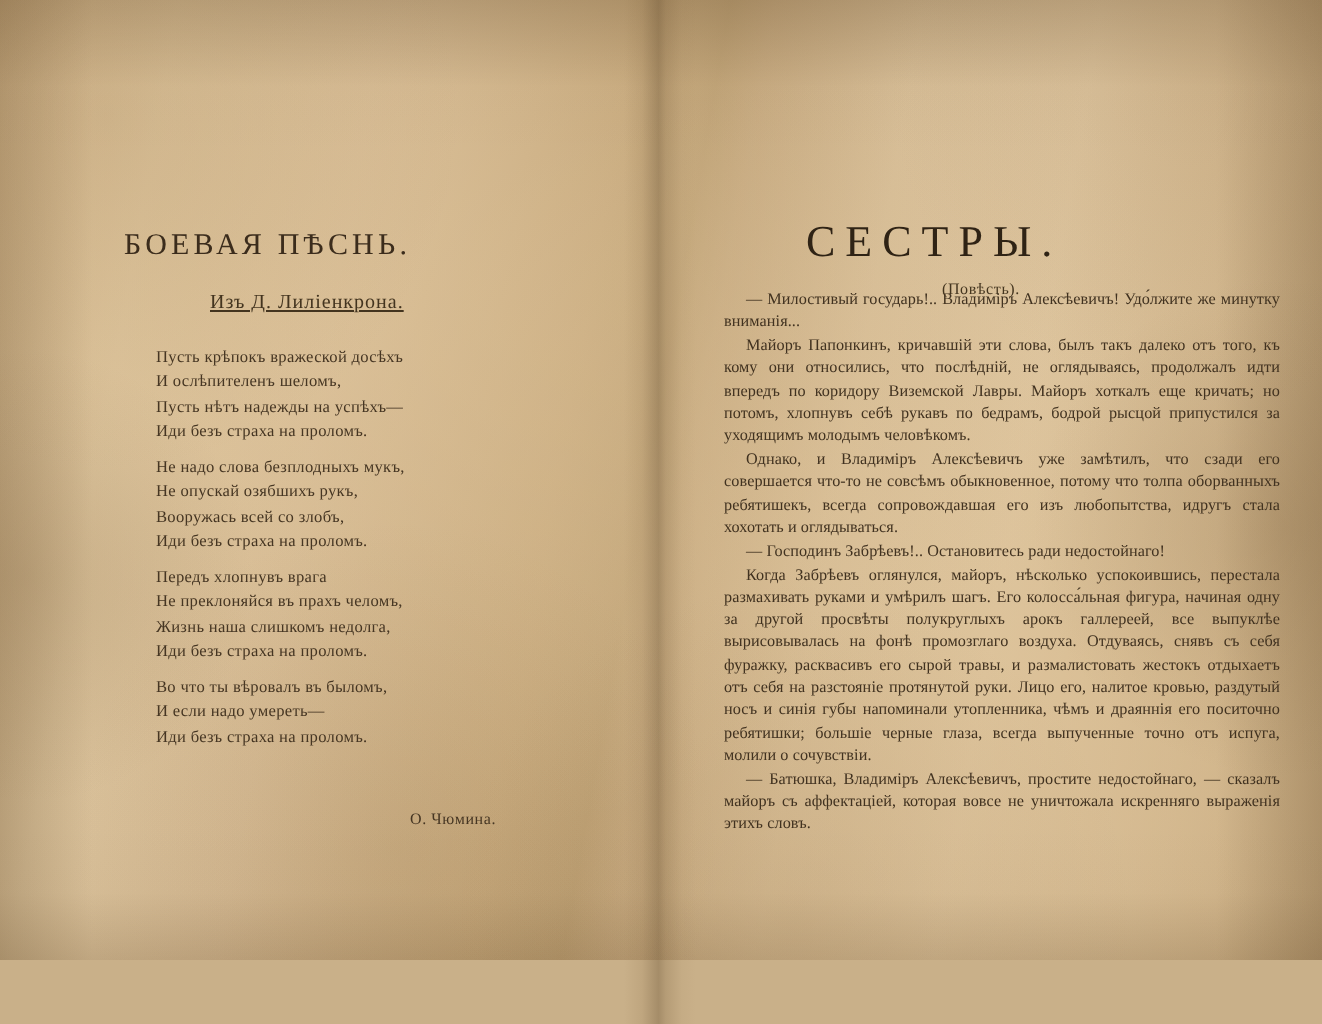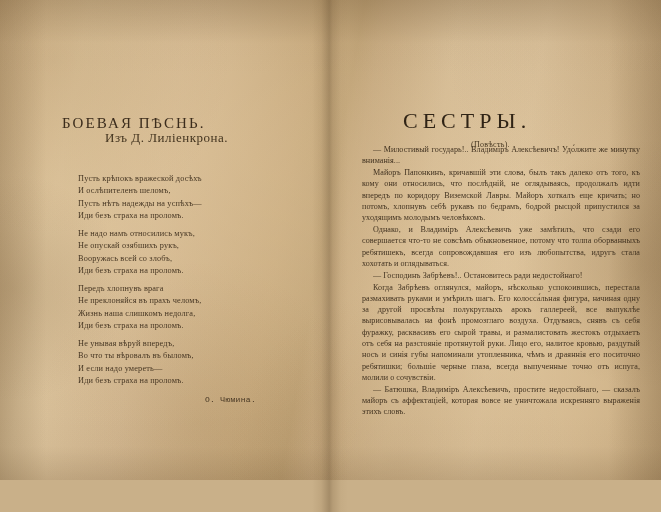--- a/index.html
+++ b/index.html
@@ -90,49 +90,49 @@
     top: 115px;
     font-size: 15px;
     letter-spacing: 2.1px;
     color: #3b2c1c;
     font-family: "Liberation Serif", serif;
     white-space: nowrap;
   }
   .poem-attrib {
     position: absolute;
     left: 105px;
-    top: 130px;
-    font-size: 13px;
+    top: 146px;
+    font-size: 10px;
     letter-spacing: 0.5px;
     color: #43341f;
     white-space: nowrap;
+    text-decoration: underline;
   }
   .stanza {
     position: absolute;
     left: 78px;
     font-size: 8.3px;
     line-height: 12.4px;
     color: #463623;
     letter-spacing: 0.15px;
     white-space: nowrap;
   }
   .stanza div { white-space: nowrap; }
   #stanza-1 { top: 173px; }
   #stanza-2 { top: 228px; }
   #stanza-3 { top: 283px; }
   #stanza-4 { top: 338px; }
   .poem-signature {
     position: absolute;
     left: 205px;
-    top: 395px;
+    top: 405px;
     font-size: 8px;
     color: #463623;
     letter-spacing: 0.3px;
     white-space: nowrap;
-    font-family: Liberation Mono, monospace;
   }
 
   
   .story-title {
     position: absolute;
     left: 72px;
     top: 108px;
     font-size: 22px;
     letter-spacing: 5px;
     color: #2f2315;
@@ -178,35 +178,34 @@
     <div class="poem-attrib">Изъ Д. Лиліенкрона.</div>
 
     <div class="stanza" id="stanza-1">
       <div>Пусть крѣпокъ вражеской досѣхъ</div>
       <div>И ослѣпителенъ шеломъ,</div>
       <div>Пусть нѣтъ надежды на успѣхъ—</div>
       <div>Иди безъ страха на проломъ.</div>
     </div>
 
     <div class="stanza" id="stanza-2">
-      <div>Не надо намъ относились мукъ,</div>
+      <div>Не надо слова безплодныхъ мукъ,</div>
       <div>Не опускай озябшихъ рукъ,</div>
       <div>Вооружась всей со злобъ,</div>
       <div>Иди безъ страха на проломъ.</div>
     </div>
 
     <div class="stanza" id="stanza-3">
       <div>Передъ хлопнувъ врага</div>
       <div>Не преклоняйся въ прахъ челомъ,</div>
       <div>Жизнь наша слишкомъ недолга,</div>
       <div>Иди безъ страха на проломъ.</div>
     </div>
 
     <div class="stanza" id="stanza-4">
-      <div>Не унывая вѣруй впередъ,</div>
       <div>Во что ты вѣровалъ въ быломъ,</div>
       <div>И если надо умереть—</div>
       <div>Иди безъ страха на проломъ.</div>
     </div>
 
     <div class="poem-signature">О. Чюмина.</div>
   </div>
 
   <div class="col" id="right-page">
 

